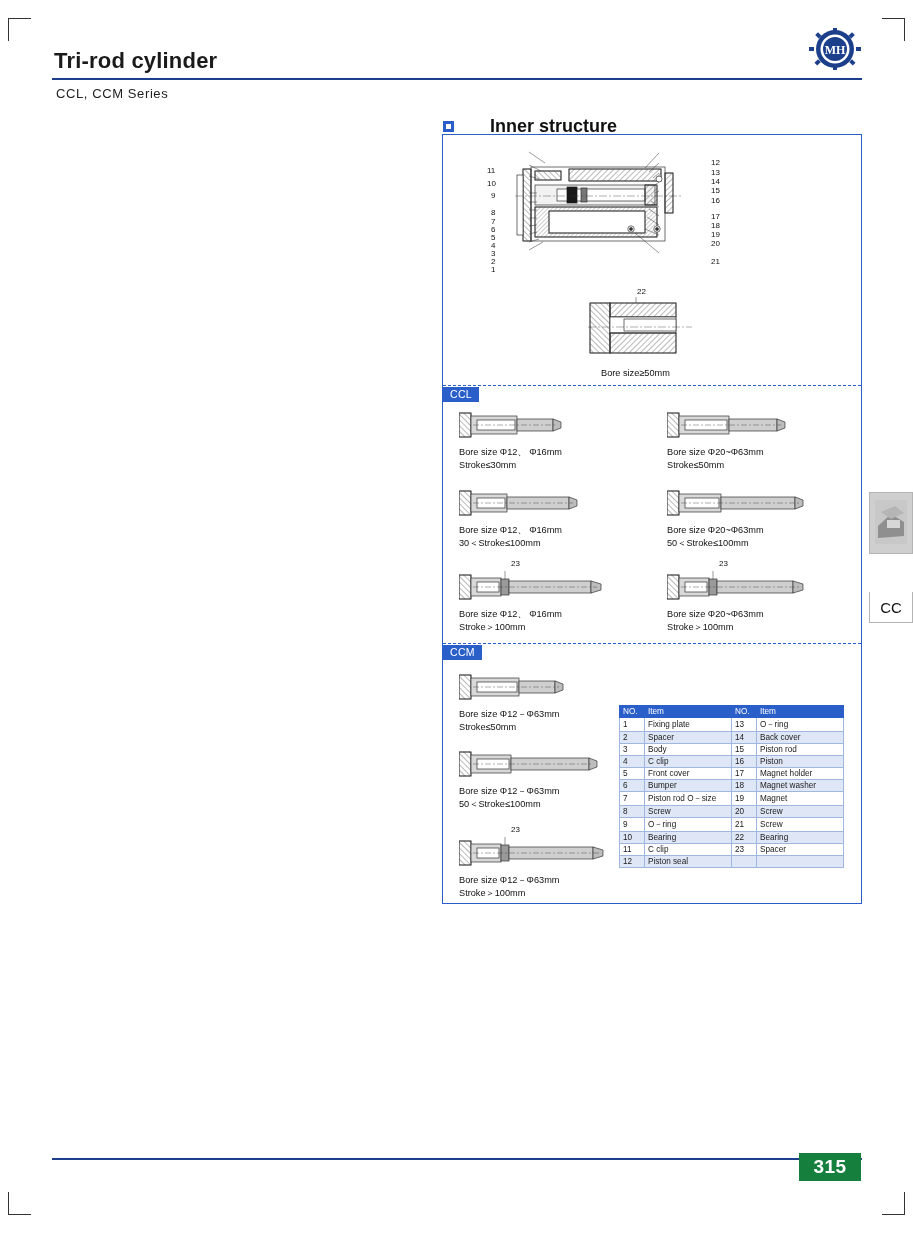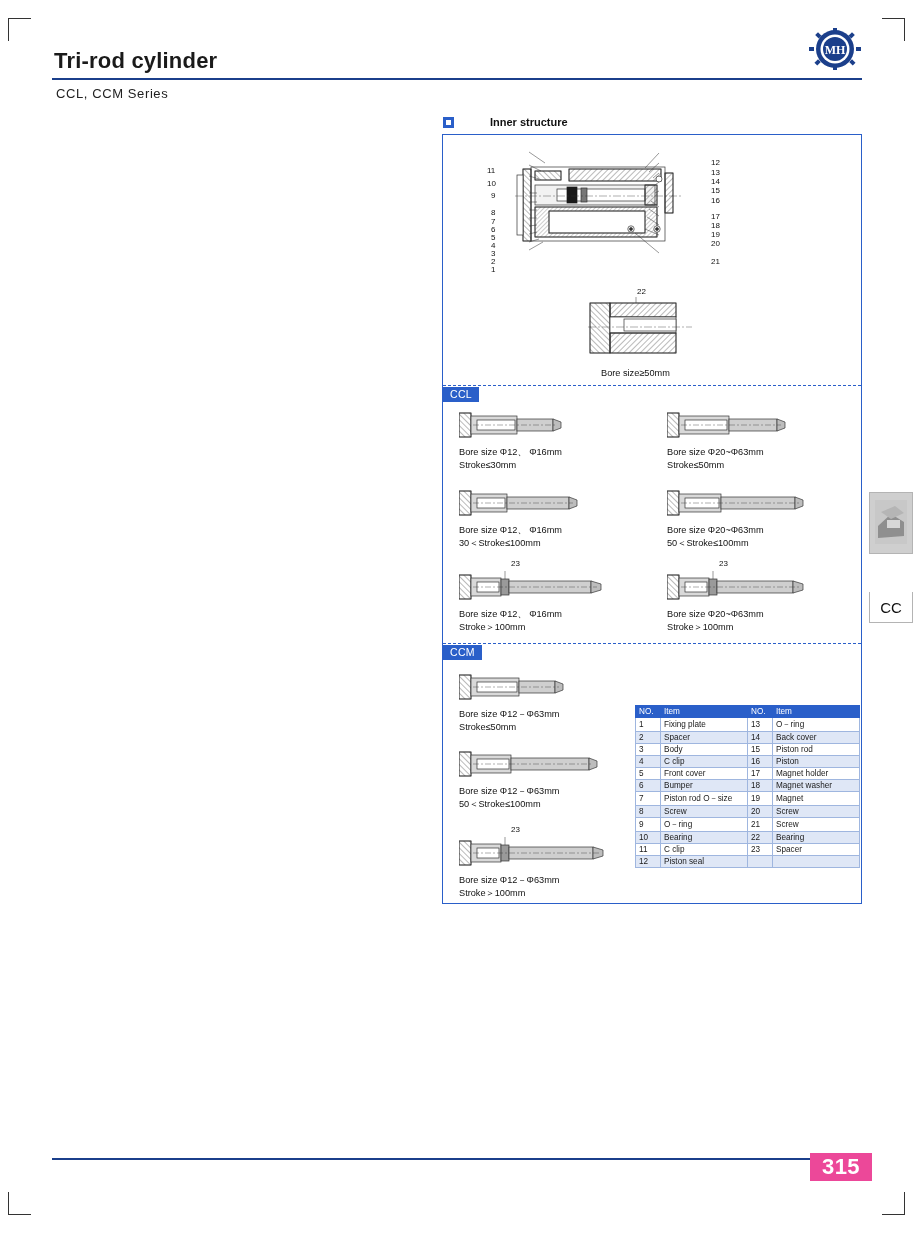--- a/index.html
+++ b/index.html
@@ -19,55 +19,55 @@
   .page-title{position:absolute;left:54px;top:48px;font-size:22px;font-weight:bold;letter-spacing:.2px;}
   .page-subtitle{position:absolute;left:56px;top:86px;font-size:13px;letter-spacing:.6px;color:#222;}
   .header-rule{position:absolute;left:52px;top:78px;width:810px;height:2px;background:#1b3f8b;}
   .logo{position:absolute;right:52px;top:28px;width:52px;height:42px;}
   .logo svg{display:block;}
 
   
   .sect-head{position:absolute;left:443px;top:116px;display:flex;align-items:center;gap:7px;}
   .sect-head .bullet{width:11px;height:11px;background:#2a5fc9;position:relative;}
   .sect-head .bullet:after{content:"";position:absolute;left:3px;top:3px;width:5px;height:5px;background:#fff;}
-  .sect-head .txt{font-size:11px;font-weight:bold;color:#111;padding-left:29px;}
+  .sect-head .txt{font-size:18px;font-weight:bold;color:#111;padding-left:29px;}
 
   
   .frame{position:absolute;left:442px;top:134px;width:418px;height:768px;border:1px solid #2a5fc9;background:#fff;}
   .dash-sep{position:absolute;left:0;width:100%;border-top:1px dashed #2a5fc9;height:0;}
 
   .tag{position:absolute;background:#2a5fc9;color:#fff;font-size:10.5px;padding:1px 7px 2px 7px;letter-spacing:.3px;}
 
   
   .cyl{position:absolute;}
   .cyl svg{display:block;}
 
   .cap{position:absolute;font-size:9.2px;line-height:13px;color:#111;white-space:nowrap;}
 
   
   .num{position:absolute;font-size:8px;color:#111;}
 
   
-  .parts{position:absolute;left:619px;top:705px;border-collapse:collapse;font-size:8.2px;margin-left:16px;}
+  .parts{position:absolute;left:619px;top:705px;border-collapse:collapse;font-size:8.2px;}
   .parts th{background:#2a5fc9;color:#fff;font-weight:normal;text-align:left;padding:1px 3px;border:1px solid #2a5fc9;}
   .parts td{border:1px solid #9fb6df;padding:1px 3px;background:#fff;}
   .parts tr.alt td{background:#dfe7f6;}
   .parts td.no{width:18px;}
   .parts td.item{width:80px;}
 
   
   .sidetab{position:absolute;right:0;top:492px;width:42px;height:60px;background:#cfcfcf;border:1px solid #b4b4b4;overflow:hidden;}
   .sidetab .thumb{position:absolute;left:5px;top:7px;width:32px;height:44px;}
   .sidetab-label{position:absolute;right:0;top:592px;width:42px;height:30px;border:1px solid #b4b4b4;border-top:none;background:#fff;
     display:flex;align-items:center;justify-content:center;font-size:15px;color:#111;}
 
   
   .footer-rule{position:absolute;left:52px;bottom:73px;width:810px;height:2px;background:#1b3f8b;}
-  .pagenum{position:absolute;right:41px;bottom:52px;width:62px;height:28px;background:#ec4899;color:#fff;
-    font-size:22px;font-weight:bold;display:flex;align-items:center;justify-content:center;letter-spacing:.5px;}
+  .pagenum{position:absolute;right:52px;bottom:52px;width:62px;height:28px;background:#15803d;color:#fff;
+    font-size:19px;font-weight:bold;display:flex;align-items:center;justify-content:center;letter-spacing:.5px;}
 </style>
 </head>
 <body>
 
 <div class="cropmark cm-tl"></div>
 <div class="cropmark cm-tr"></div>
 <div class="cropmark cm-bl"></div>
 <div class="cropmark cm-br"></div>
 
 <div class="page-title">Tri-rod cylinder</div>

